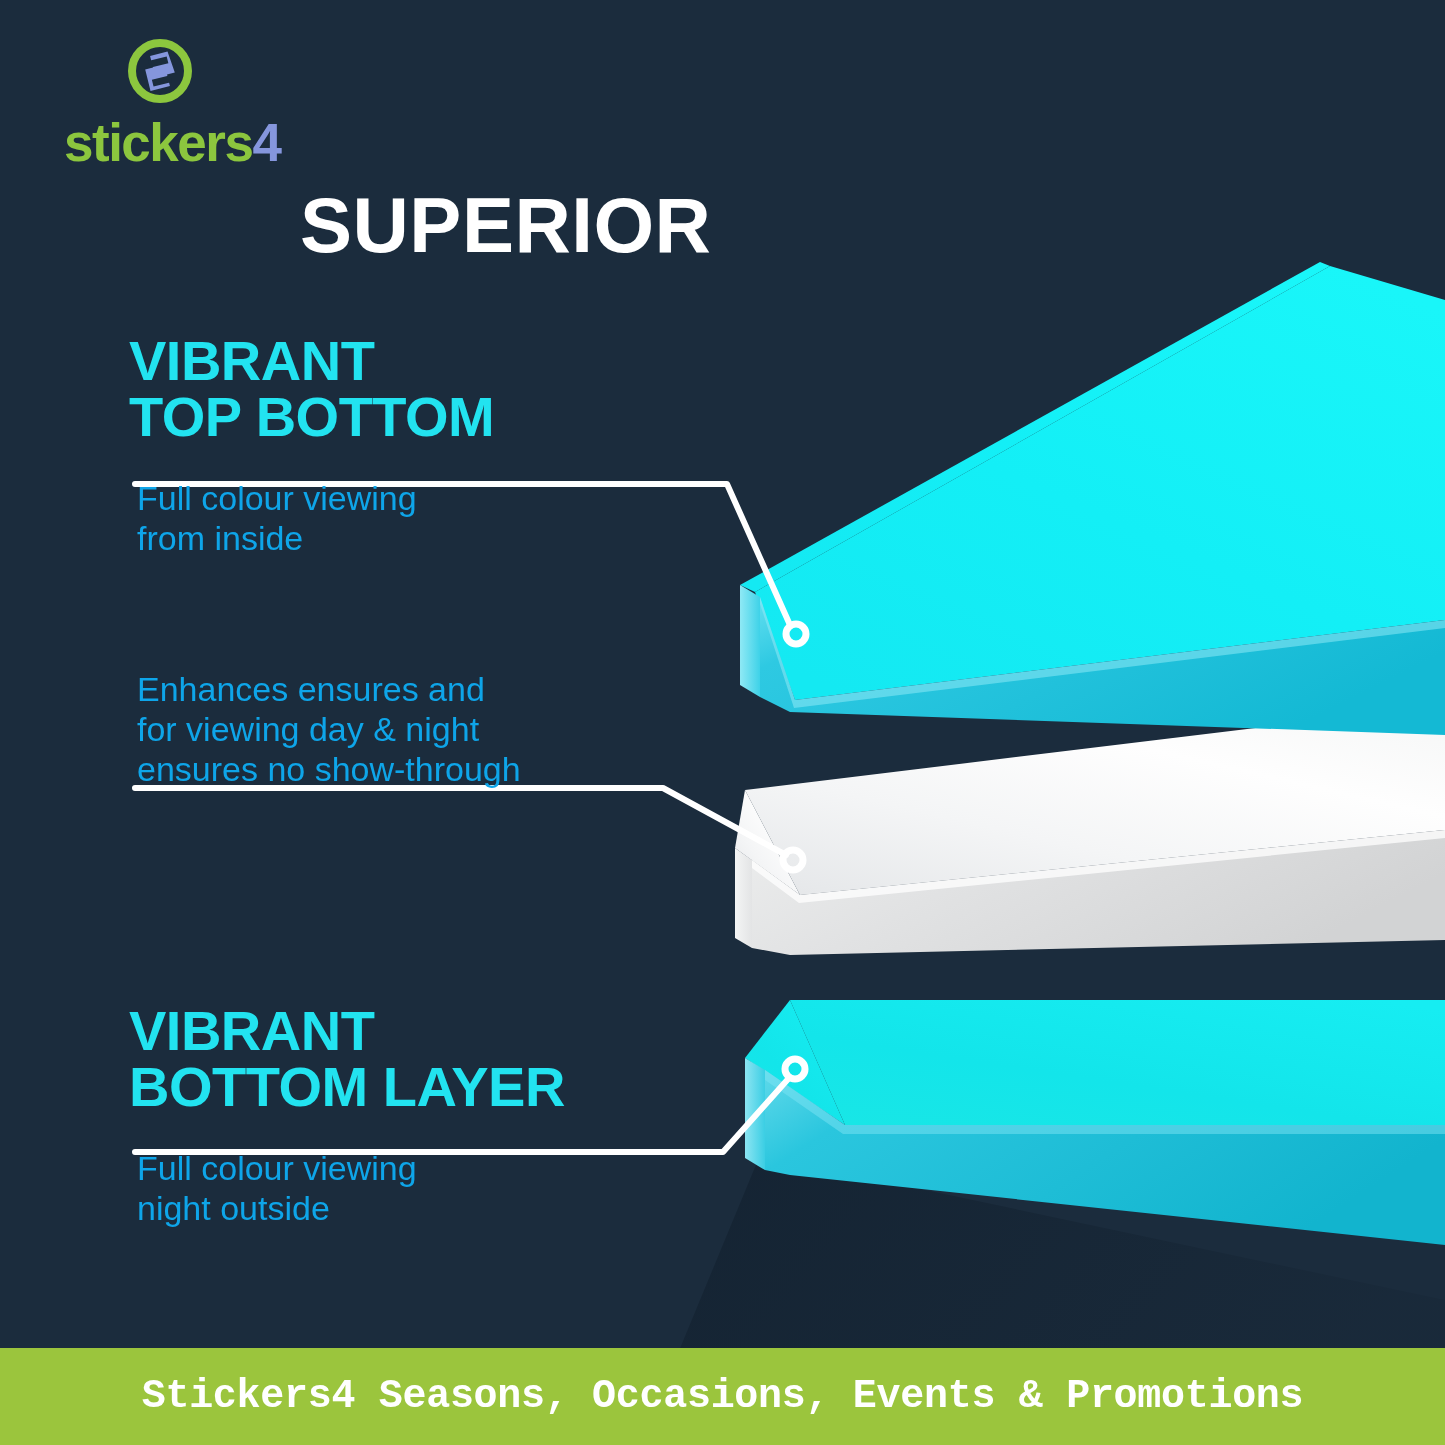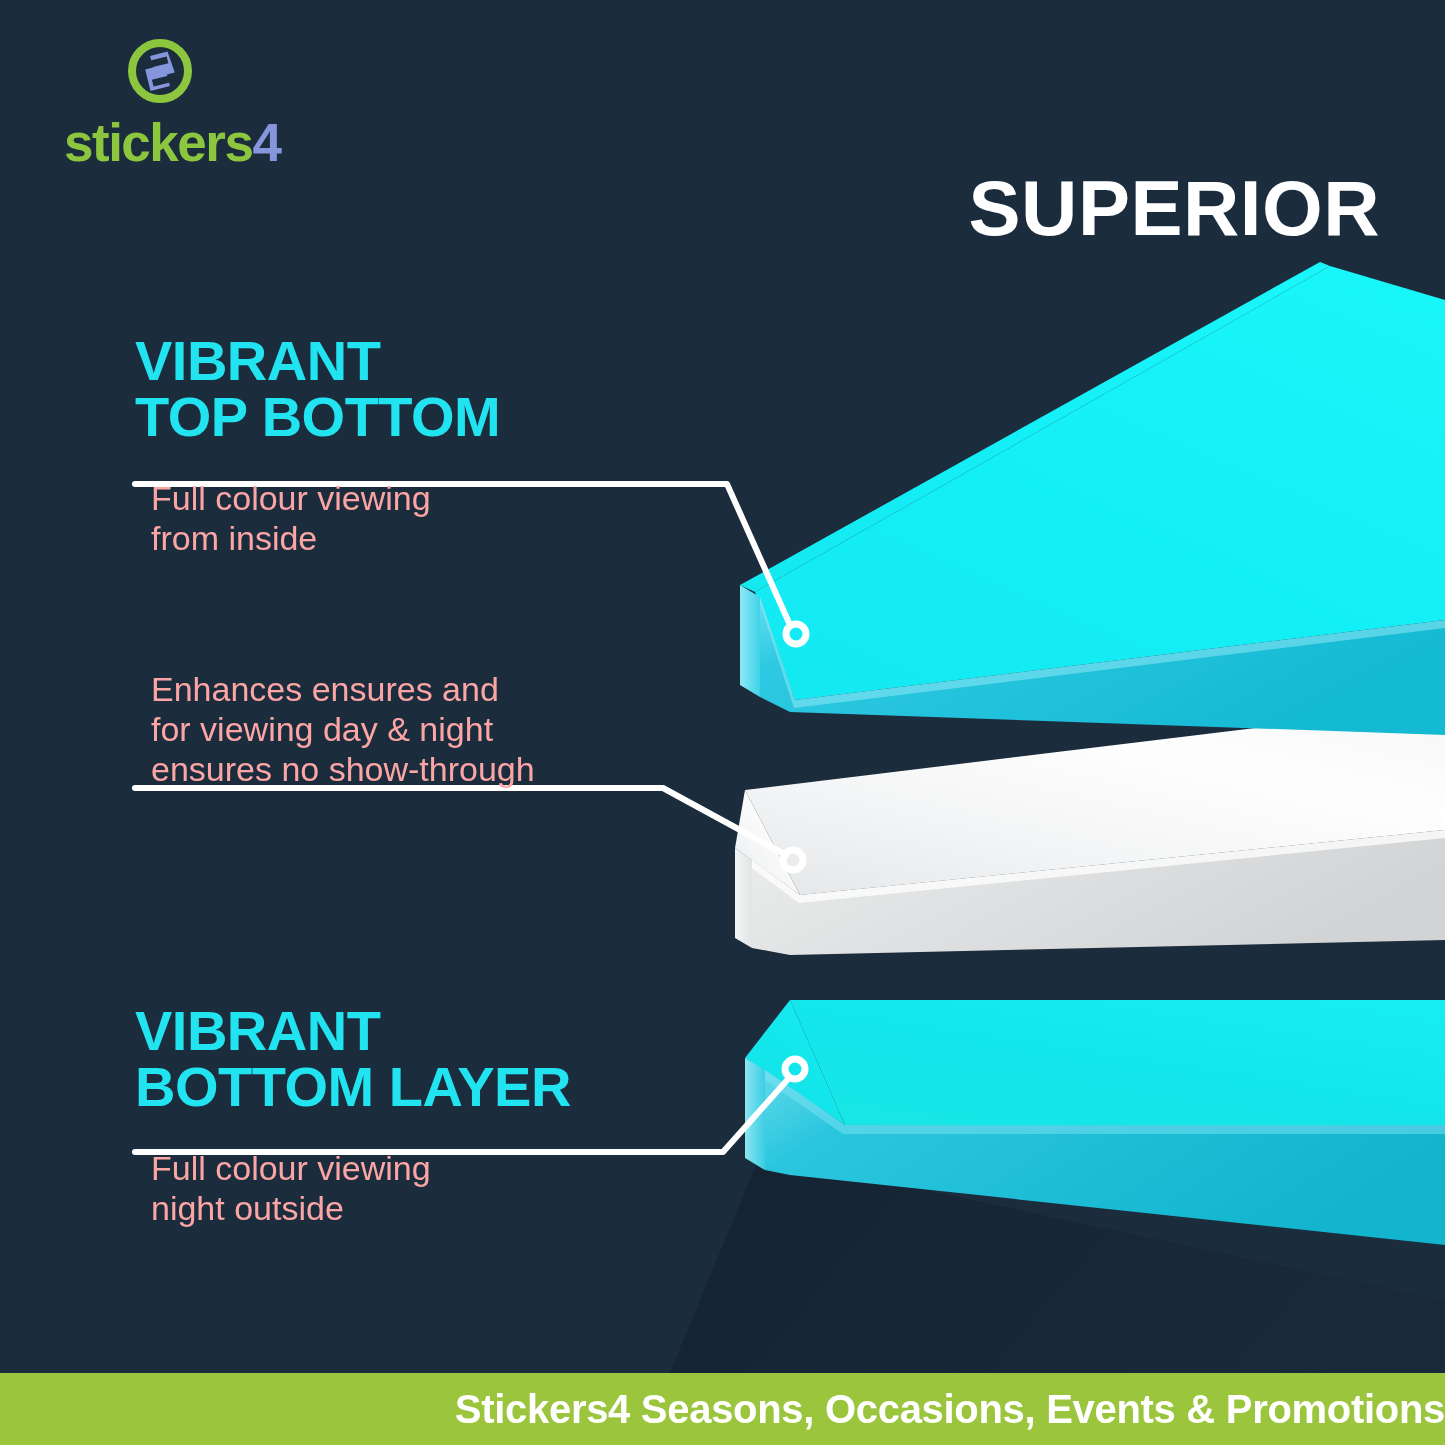--- a/index.html
+++ b/index.html
@@ -45,76 +45,77 @@
     margin: 12px;
     white-space: nowrap;
   }
   .logo-word .w-green { color: #8cc63e; }
   .logo-word .w-blue  { color: #8596dd; }
 
   
   .title {
     position: absolute;
     left: 300px;
-    top: 118px;
+    top: 135px;
     width: 1080px;
-    text-align: right;
+    text-align: left;
     color: #ffffff;
     font-size: 78px;
     font-weight: bold;
     line-height: 0.98;
     letter-spacing: 0.5px;
   }
   .title .t-line { display: block; white-space: nowrap; }
   .title .t-line.l2 { font-size: 80px; }
 
   
   .block {
     position: absolute;
-    left: 135px;
+    left: 129px;
     width: 620px;
   }
   .block .b-head {
     font-size: 56px;
     font-weight: bold;
     line-height: 1.0;
     letter-spacing: -0.5px;
     margin: 0;
     white-space: nowrap;
   }
   .block .b-head .hl { display: block; }
   .block.cyan .b-head { color: #22e3f0; }
   .block.white .b-head { color: #ffffff; }
   .block .b-body {
-    color: #fca5a5;
+    color: #0ea5e9;
     font-size: 34px;
     line-height: 1.18;
-    margin: 16px;
+    margin: 8px;
     font-weight: normal;
   }
   .block .b-body .bl { display: block; white-space: nowrap; }
 
   .block-1 { top: 333px; }
   .block-1 .b-body { margin-top: 33px; }
   .block-2 { top: 637px; }
   .block-2 .b-body { margin-top: 32px; }
   .block-3 { top: 1003px; }
   .block-3 .b-body { margin-top: 33px; }
 
   
   .banner {
     position: absolute;
     left: 0;
     right: 0;
     bottom: 0;
-    height: 72px;
+    height: 97px;
     background: #9bc53d;
     display: flex;
     align-items: center;
-    justify-content: flex-end;
+    justify-content: center;
+    font-family: Liberation Mono, monospace;
   }
   .banner-text {
     color: #ffffff;
     font-size: 40px;
     font-weight: bold;
     letter-spacing: -0.3px;
     white-space: nowrap;
   }
 </style>
 </head>

